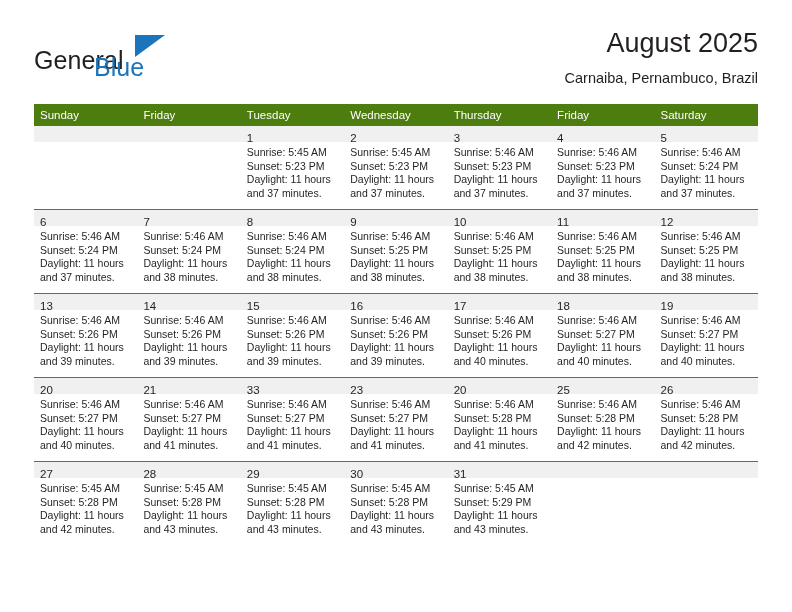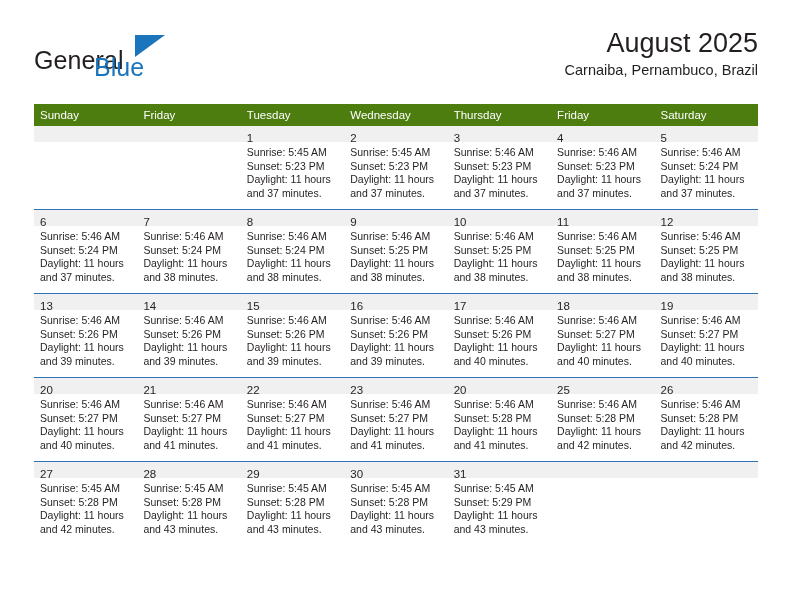--- a/index.html
+++ b/index.html
@@ -75,21 +75,21 @@
   .cal-title {
     font-size: 27px;
     color: #231f20;
     line-height: 34px;
     white-space: nowrap;
   }
   .cal-subtitle {
     font-size: 14.5px;
     color: #231f20;
     line-height: 20px;
-    margin-top: 0;
+    margin-top: 8px;
     white-space: nowrap;
   }
 
   
   .calendar {
     position: absolute;
     left: 34px;
     top: 104px;
     width: 724px;
     border-collapse: collapse;
@@ -425,21 +425,21 @@
               <div class="cell-body">
                 <div class="cell-line">Sunrise: 5:46 AM</div>
                 <div class="cell-line">Sunset: 5:27 PM</div>
                 <div class="cell-line">Daylight: 11 hours</div>
                 <div class="cell-line">and 41 minutes.</div>
               </div>
             </div>
           </td>
           <td>
             <div class="cell">
-              <div class="daynum-band"><span class="daynum">22</span></div>
+              <div class="daynum-band"><span class="daynum">33</span></div>
               <div class="cell-body">
                 <div class="cell-line">Sunrise: 5:46 AM</div>
                 <div class="cell-line">Sunset: 5:27 PM</div>
                 <div class="cell-line">Daylight: 11 hours</div>
                 <div class="cell-line">and 41 minutes.</div>
               </div>
             </div>
           </td>
           <td>
             <div class="cell">

